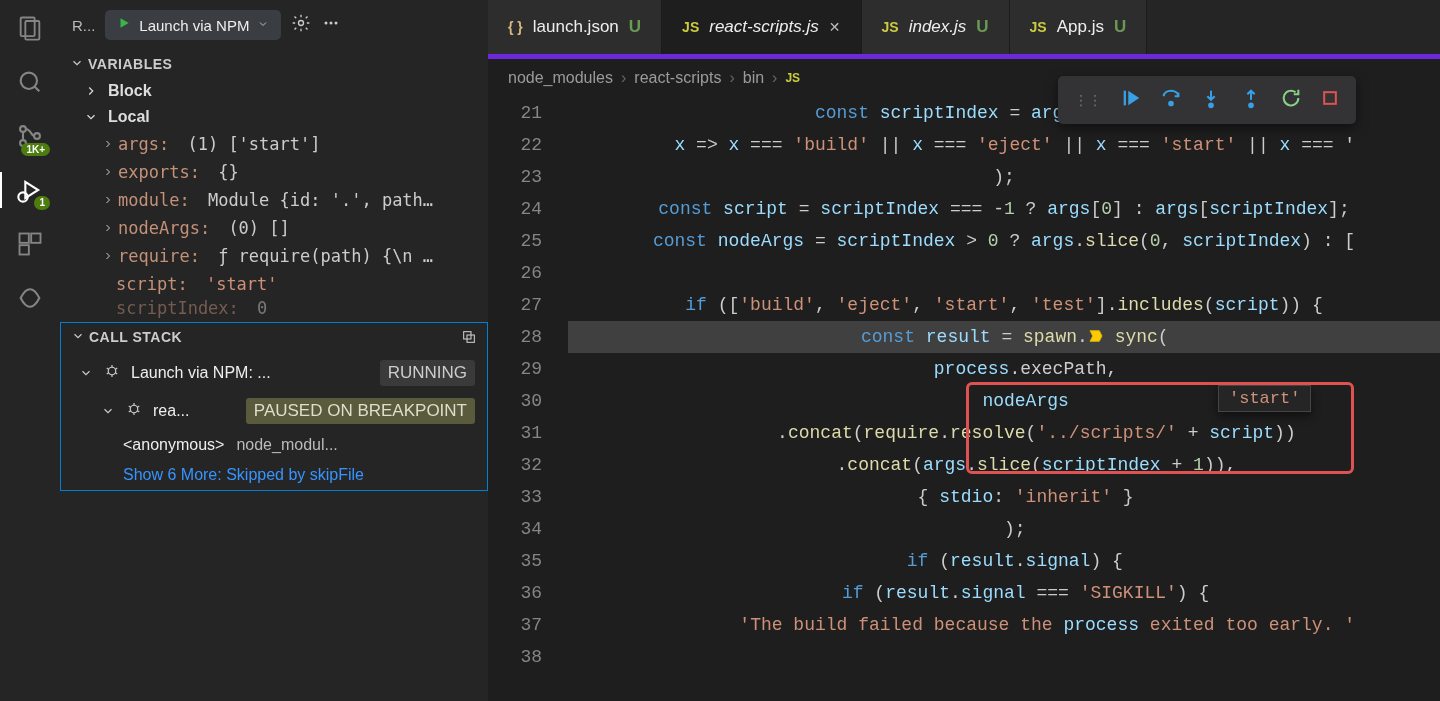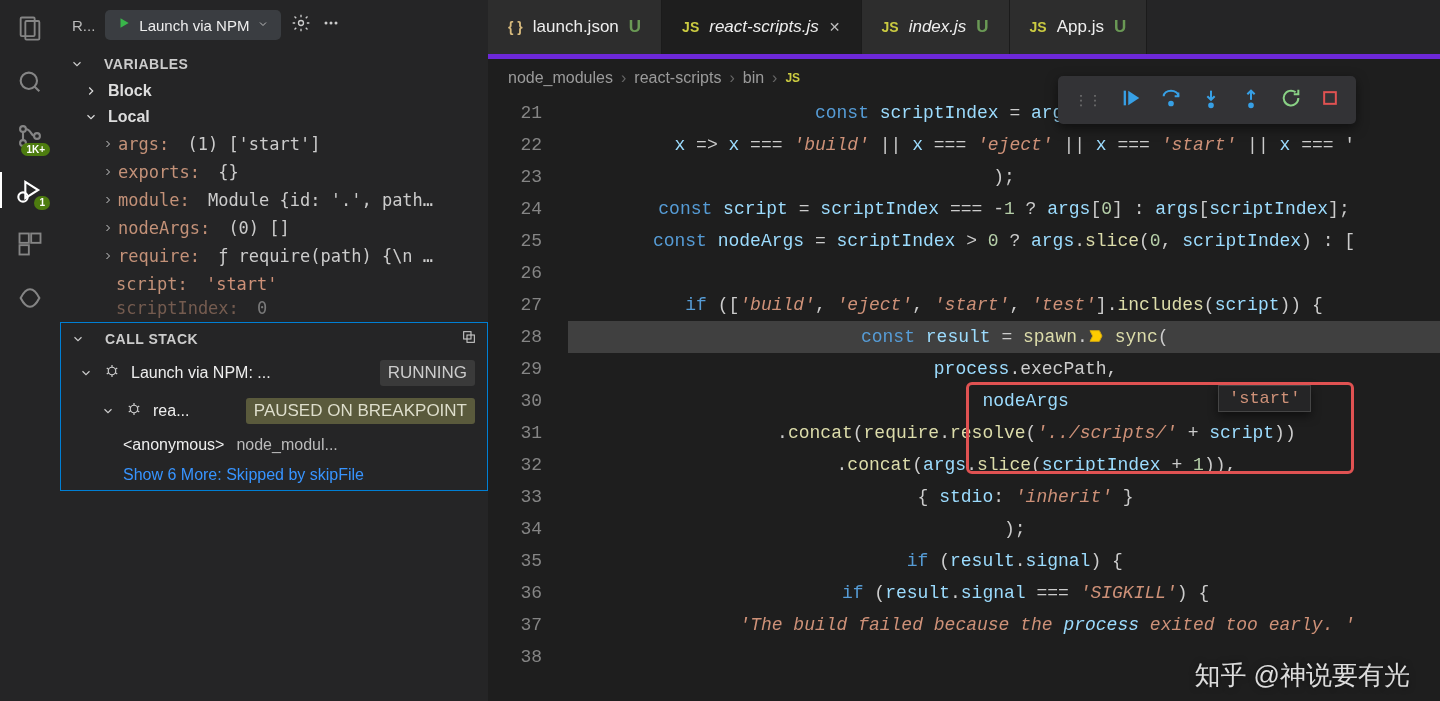--- a/index.html
+++ b/index.html
@@ -17,21 +17,21 @@
 
 .sidebar { width: 428px; background: #252526; display: flex; flex-direction: column; overflow: hidden; }
 .debug-top { display: flex; align-items: center; gap: 10px; padding: 10px 12px; }
 .config-label { color: #bbb; font-size: 15px; }
 .launch-sel { display: flex; align-items: center; gap: 8px; background: #3a3d41; padding: 6px 12px; border-radius: 5px; cursor: pointer; }
 .play-ico { color: #39b54a; }
 .launch-name { color: #eee; font-size: 15px; }
 .chev { color: #bbb; font-size: 12px; }
 .gear-ico, .dots-ico { color: #ccc; cursor: pointer; }
 
-.section-hdr { display: flex; align-items: center; gap: 20px; padding: 6px 10px; color: #ccc; text-transform: uppercase; letter-spacing: 0.5px; font-size: 14px; font-weight: 700; cursor: pointer; }
+.section-hdr { display: flex; gap: 4px; padding: 6px 10px; color: #ccc; text-transform: uppercase; letter-spacing: 0.5px; font-size: 14px; font-weight: 700; cursor: pointer; }
 .section-hdr .chev-sm { color: #ccc; }
 .section-hdr .spacer { flex: 1; }
 .section-hdr .action-ico { color: #ccc; }
 
 .vars-body { font-family: Menlo, Consolas, monospace; font-size: 17px; }
 .var-row { display: flex; align-items: center; gap: 4px; padding: 4px 10px 4px 24px; white-space: nowrap; overflow: hidden; text-overflow: ellipsis; cursor: pointer; }
 .var-scope { padding: 4px 10px 4px 24px; font-weight: 600; color: #ddd; font-family: "Segoe UI", sans-serif; display: flex; align-items: center; gap: 10px; font-size: 16px; }
 .var-row.indent { padding-left: 42px; }
 .var-row.indent2 { padding-left: 56px; }
 .tw { color: #c39178; }
@@ -77,21 +77,21 @@
 .code-area { flex: 1; display: flex; font-family: Menlo, Consolas, "Courier New", monospace; font-size: 18px; overflow: hidden; position: relative; }
 .gutter { width: 80px; text-align: right; padding-right: 26px; color: #858585; }
 .gutter-line { height: 32px; line-height: 32px; position: relative; }
 .code-lines { flex: 1; }
 .code-line { height: 32px; line-height: 32px; white-space: pre; position: relative; text-align: center; }
 .code-line.current { background: #404040; }
 
 .k { color: #569cd6; }
 .d { color: #9cdcfe; }
 .f { color: #dcdcaa; }
-.st { color: #ce9178; font-style: italic; }
+.st { color: #ce9178; }
 .num { color: #b5cea8; }
 
 .hover-val { position: absolute; background: #252526; border: 1px solid #454545; padding: 3px 10px; box-shadow: 0 4px 10px rgba(0,0,0,0.5); font-size: 17px; color: #ce9178; }
 .red-box { position: absolute; border: 3px solid #e05252; border-radius: 6px; pointer-events: none; }
 
 .watermark { position: absolute; bottom: 8px; right: 30px; color: rgba(255,255,255,0.85); font-size: 26px; font-weight: 400; pointer-events: none; text-shadow: 0 0 6px rgba(0,0,0,0.5); }
 </style>
 </head>
 <body>
 
@@ -389,14 +389,13 @@
         <div class="code-line">  );</div>
         <div class="code-line">  <span class="k">if</span> (<span class="d">result</span>.<span class="d">signal</span>) {</div>
         <div class="code-line">    <span class="k">if</span> (<span class="d">result</span>.<span class="d">signal</span> === <span class="st">'SIGKILL'</span>) {</div>
         <div class="code-line">        <span class="st">'The build failed because the <span class="d">process</span> exited too early. '</span></div>
       </div>
 
     <div class="hover-val" style="top:288px; left:730px">'start'</div>
     <div class="red-box" style="top:285px; left:478px; width:388px; height:92px"></div>
   </div>
 
-  <div class="watermark">知乎 @神说要有光</div>
 </div>
 
 </body></html>

